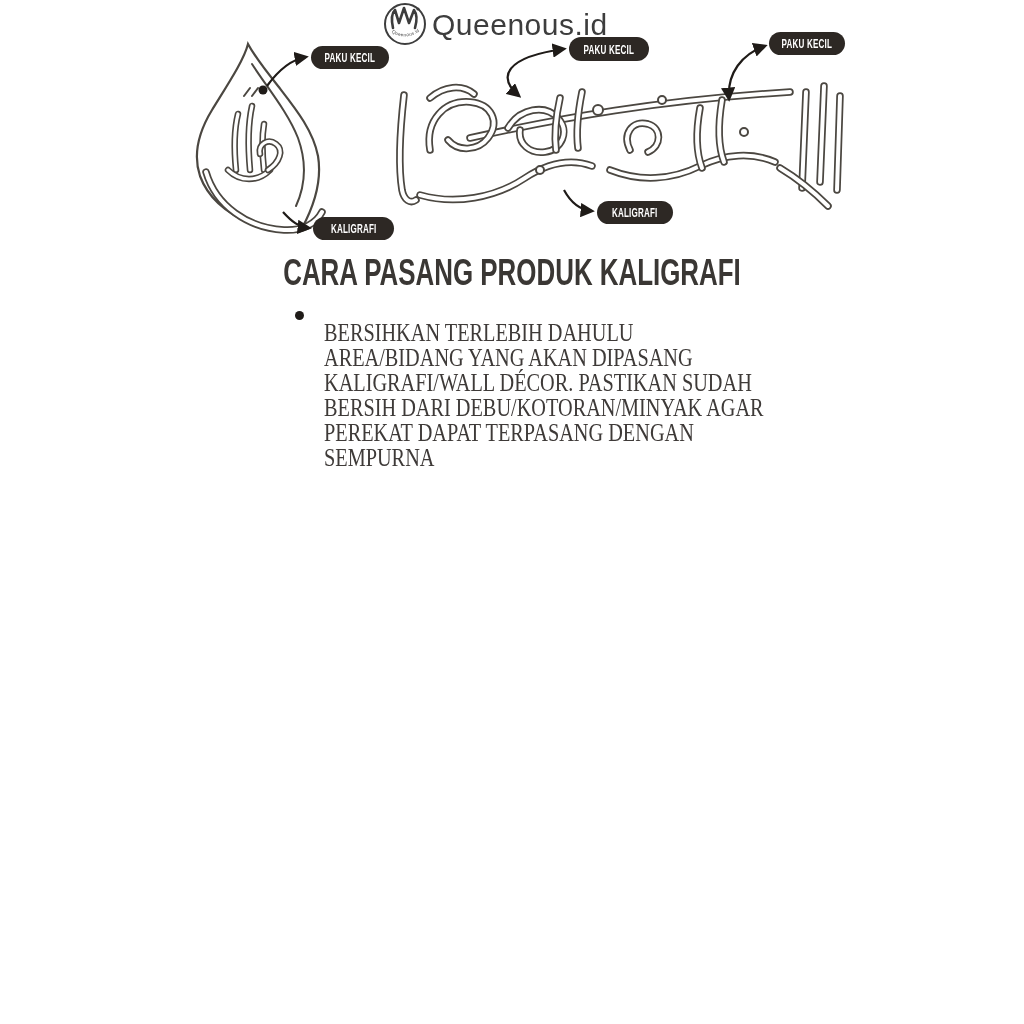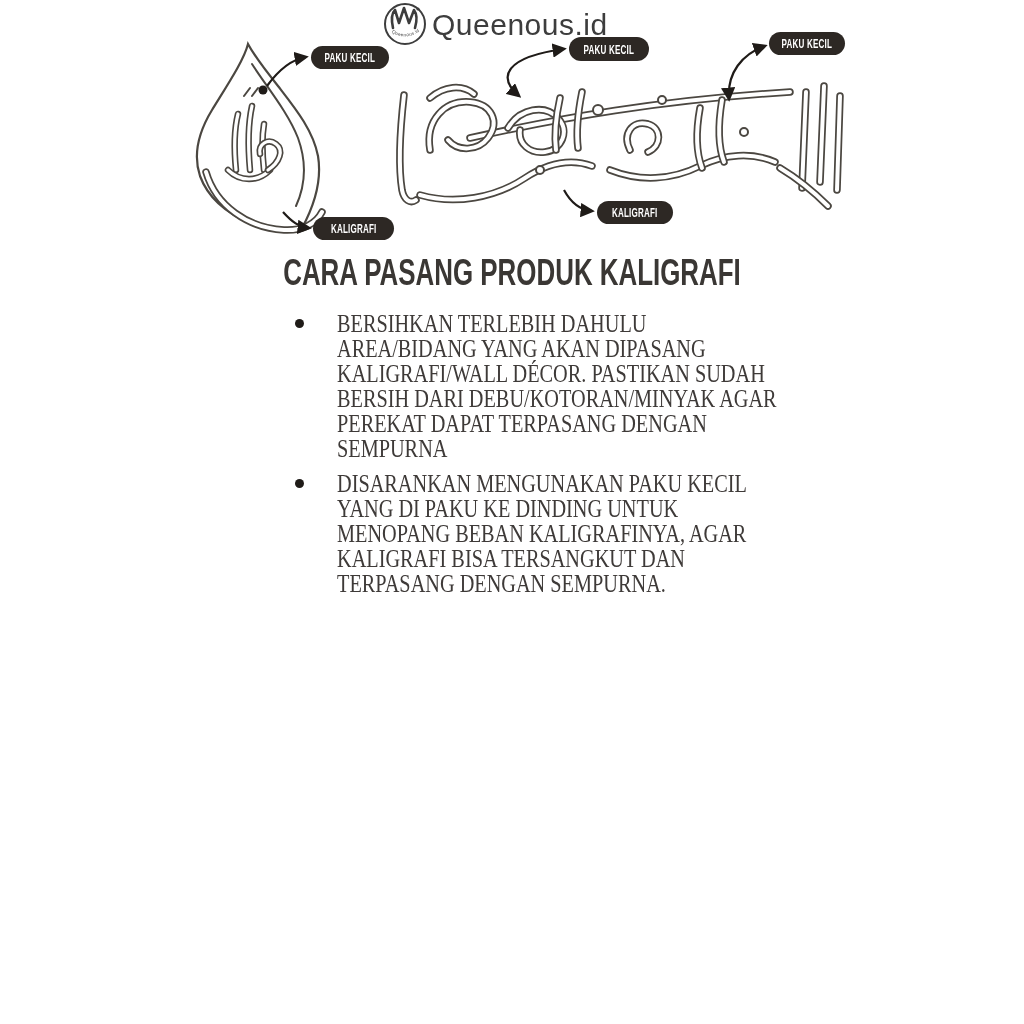--- a/index.html
+++ b/index.html
@@ -21,21 +21,21 @@
   .tube-so{fill:none;stroke:#4b4741;stroke-width:6.5;stroke-linecap:round;stroke-linejoin:round;}
   .tube-si{fill:none;stroke:#ffffff;stroke-width:3.2;stroke-linecap:round;stroke-linejoin:round;}
   .arrow{fill:none;stroke:#1f1b18;stroke-width:2.2;}
   .odot{fill:#ffffff;stroke:#4b4741;stroke-width:2;}
   
   .title{position:absolute;top:252px;left:0;width:1024px;margin:0;text-align:center;
          font-size:37px;font-weight:bold;color:#3a3734;white-space:nowrap;
          transform:scaleX(.70);letter-spacing:0;}
   
   .bullets{position:absolute;left:291px;top:303px;width:700px;list-style:none;margin:0;padding:0;}
-  .bullets li{display:flex;margin:8px 0 10px 0;}
+  .bullets li{display:flex;margin:0 0 10px 0;flex-direction:column;}
   .dot{flex:0 0 auto;width:9px;height:9px;border-radius:50%;background:#1f1b18;margin:8px 0 0 4px;}
   .txt{display:block;margin-left:33px;width:660px;
        font-family:"Liberation Serif",serif;font-size:26px;line-height:25px;
        color:#3e3a38;white-space:pre-line;transform:scaleX(.78);transform-origin:0 0;}
 </style>
 </head>
 <body>
 
 <div class="page">
 
@@ -158,23 +158,15 @@
   <ul class="bullets">
     <li>
       <span class="dot"></span>
       <span class="txt">BERSIHKAN TERLEBIH DAHULU
 AREA/BIDANG YANG AKAN DIPASANG
 KALIGRAFI/WALL DÉCOR. PASTIKAN SUDAH
 BERSIH DARI DEBU/KOTORAN/MINYAK AGAR
 PEREKAT DAPAT TERPASANG DENGAN
 SEMPURNA</span>
     </li>
-    <li>
-      <span class="dot"></span>
-      <span class="txt">DISARANKAN MENGUNAKAN PAKU KECIL
-YANG DI PAKU KE DINDING UNTUK
-MENOPANG BEBAN KALIGRAFINYA, AGAR
-KALIGRAFI BISA TERSANGKUT DAN
-TERPASANG DENGAN SEMPURNA.</span>
-    </li>
   </ul>
 
 </div>
 
 </body></html>

